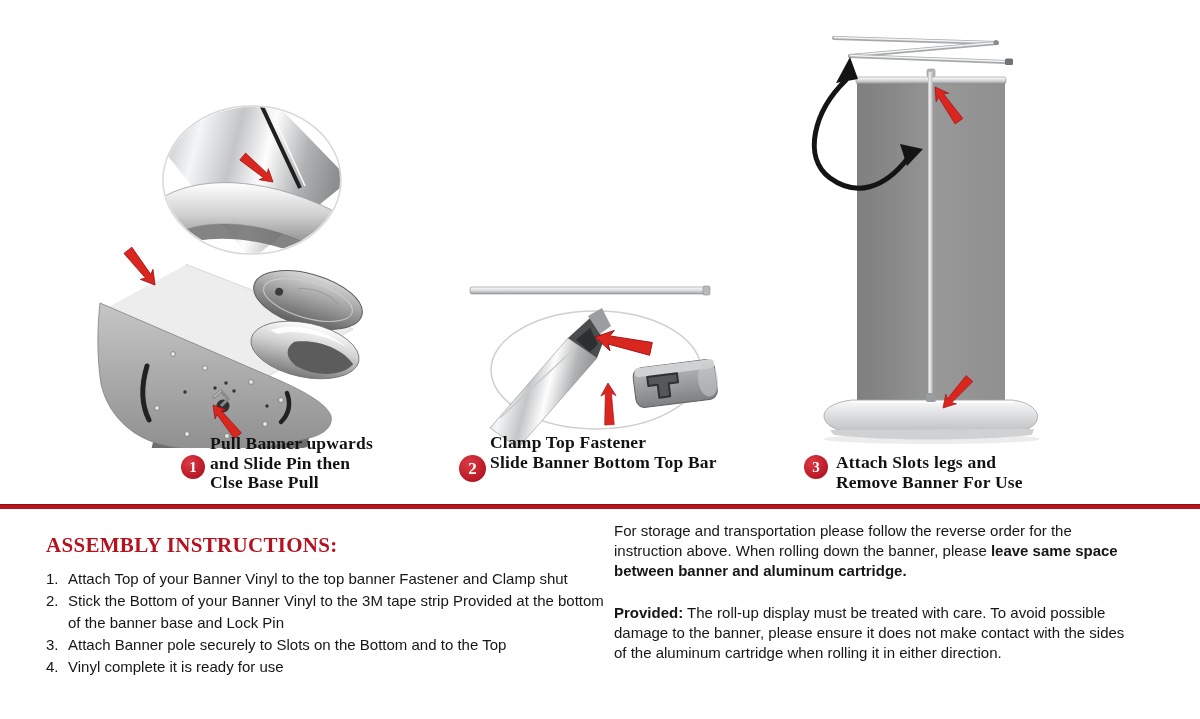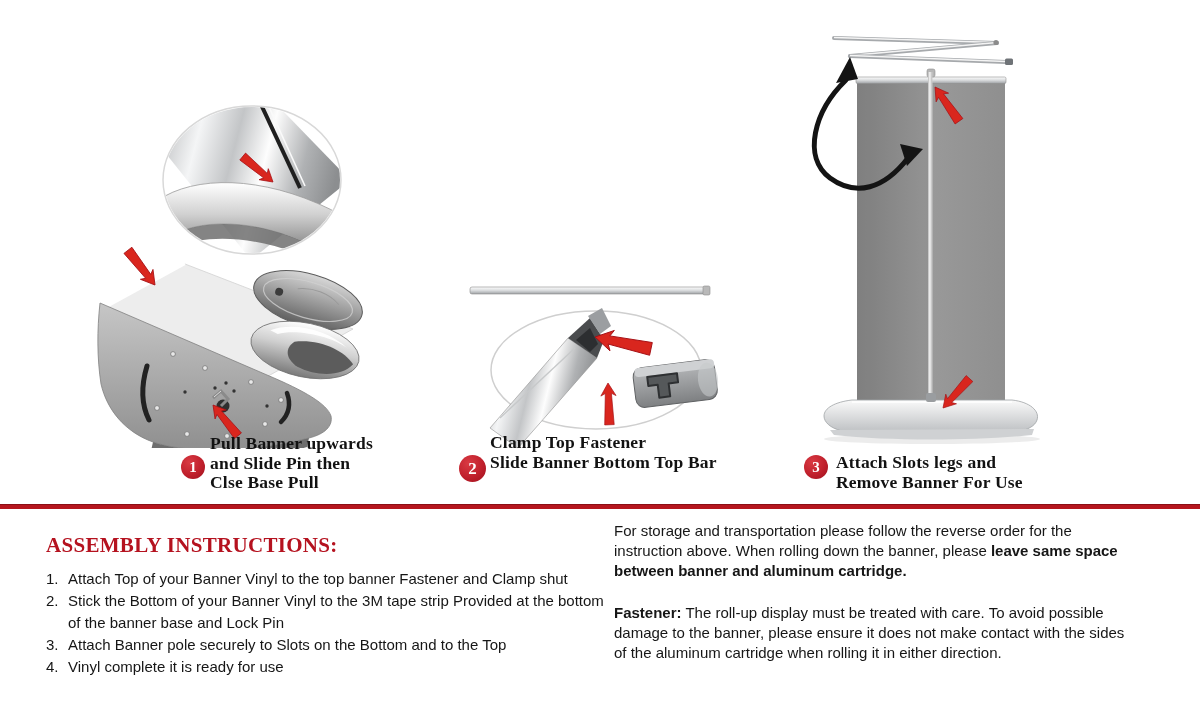--- a/index.html
+++ b/index.html
@@ -278,16 +278,16 @@
       <span class="txt">Attach Banner pole securely to Slots on the Bottom and to the Top</span>
     </div>
     <div class="row">
       <span class="num">4.</span>
       <span class="txt">Vinyl complete it is ready for use</span>
     </div>
   </div>
 
   <div class="notes">
     <p><span>For storage and transportation please follow the reverse order for the instruction above. When rolling down the banner, please </span><b>leave same space between banner and aluminum cartridge.</b></p>
-    <p><b>Fastener:</b><span> The roll-up display must be treated with care. To avoid possible damage to the banner, please ensure it does not make contact with the sides of the aluminum cartridge when rolling it in either direction.</span></p>
+    <p><b>Provided:</b><span> The roll-up display must be treated with care. To avoid possible damage to the banner, please ensure it does not make contact with the sides of the aluminum cartridge when rolling it in either direction.</span></p>
   </div>
 
 </div>
 
 </body></html>

